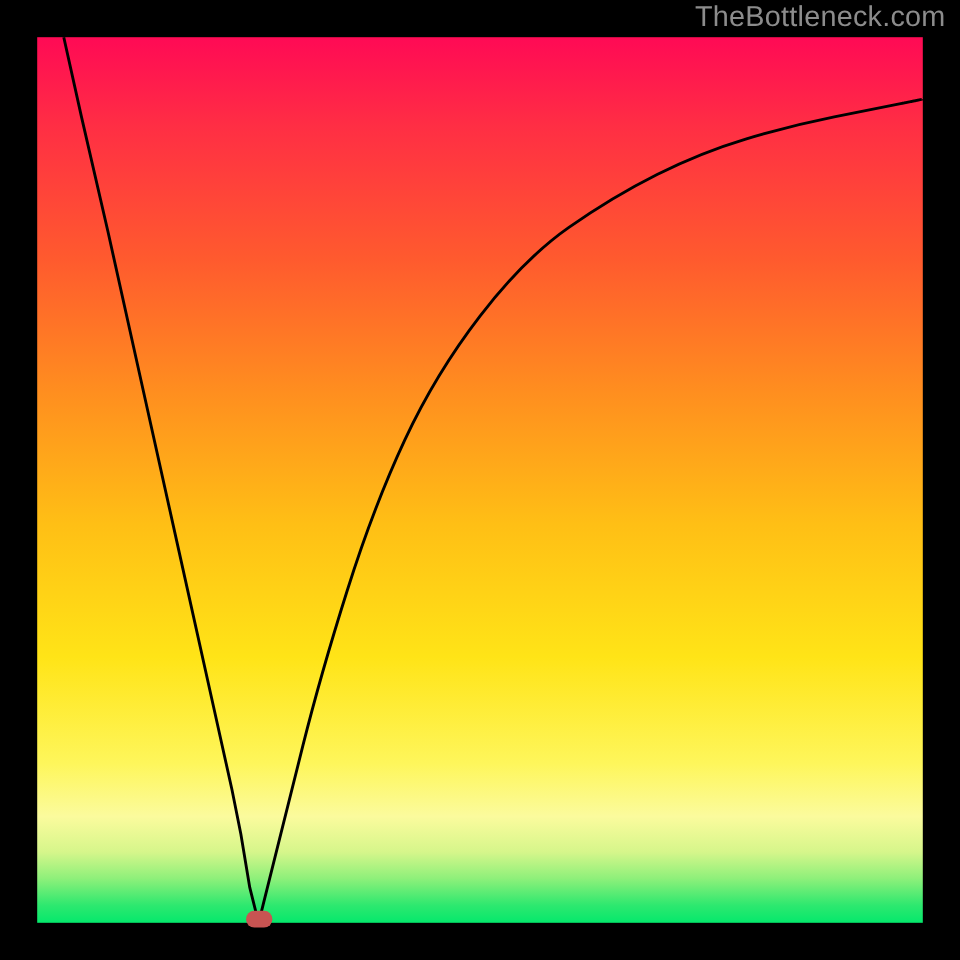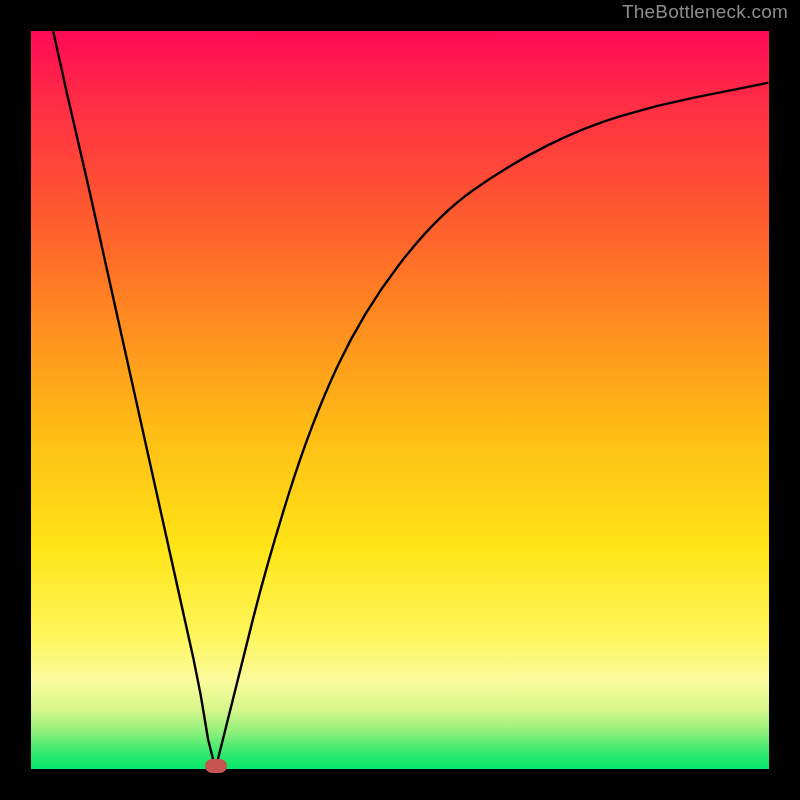--- a/index.html
+++ b/index.html
@@ -36,21 +36,21 @@
       #d6f68b 92%,
       #8ef07a 95%,
       #2ee86f 98%,
       #05e86c 100%
     );
   }
   .watermark {
     position: absolute;
     top: 1px;
     right: 12px;
-    font-size: 19px;
+    font-size: 24px;
     font-weight: 400;
     color: #8c8c8c;
     letter-spacing: 0.2px;
     user-select: none;
   }
   svg.curve {
     position: absolute;
     left: 0;
     top: 0;
     width: 738px;

